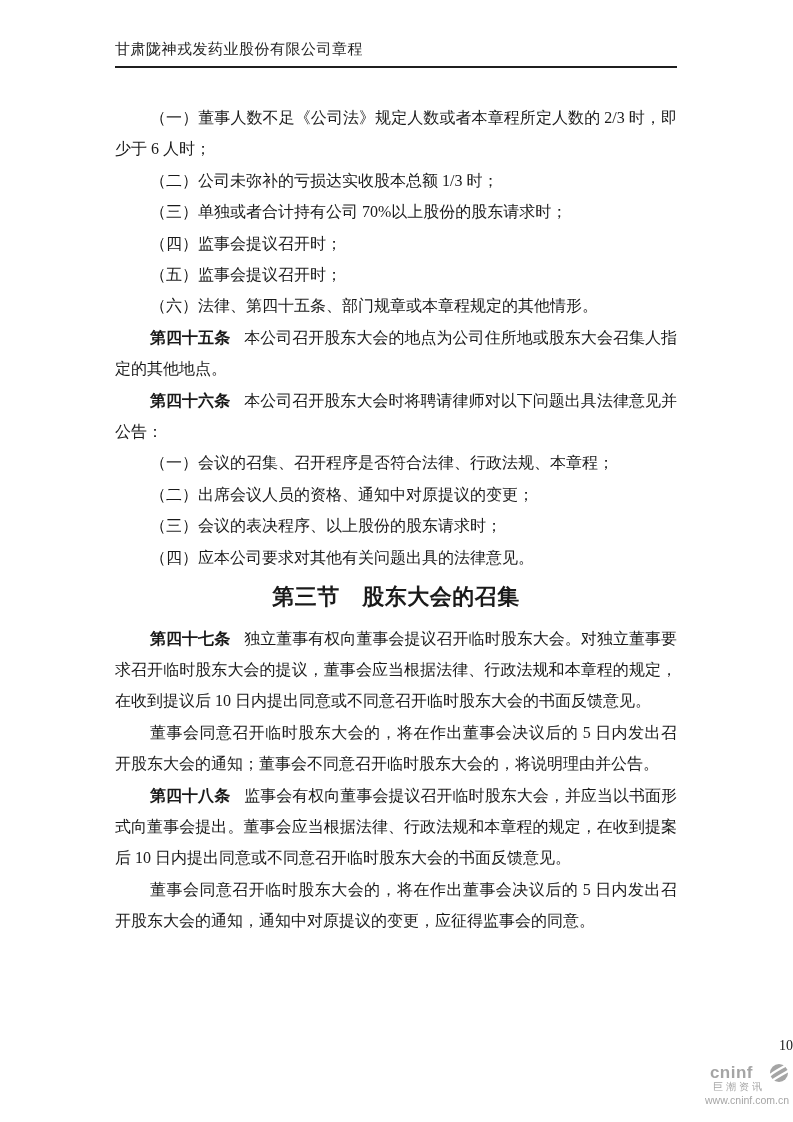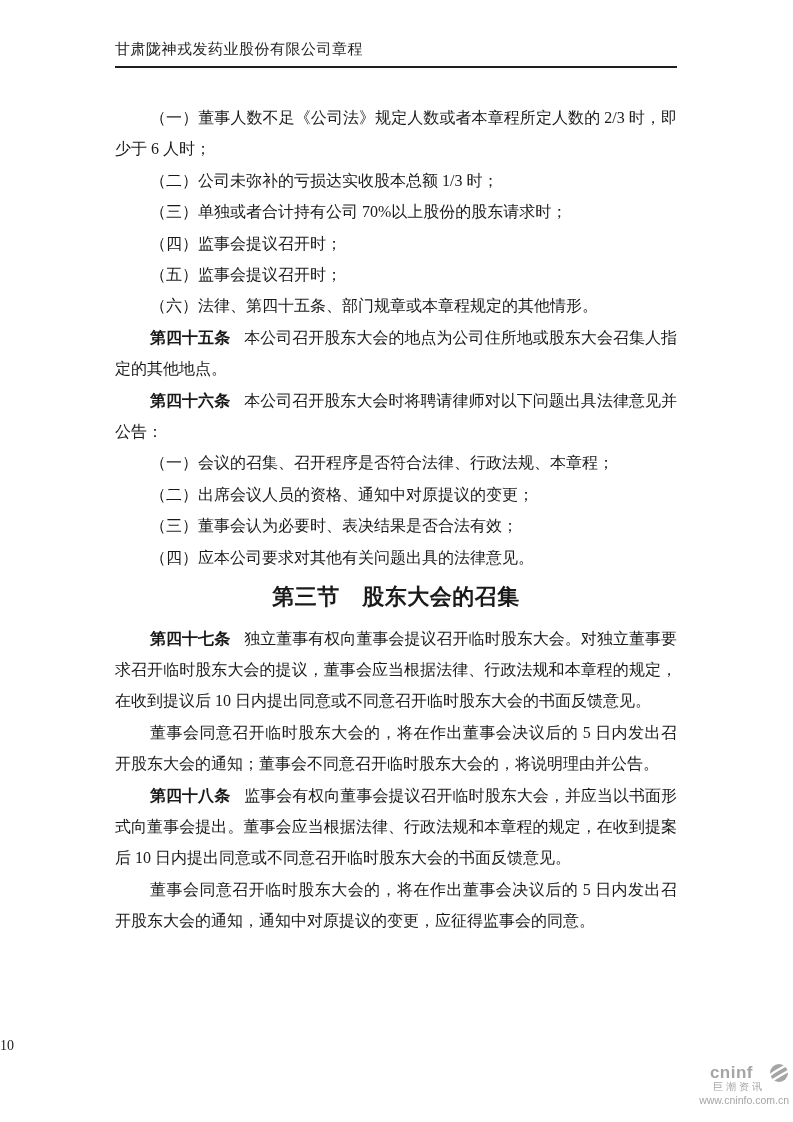--- a/index.html
+++ b/index.html
@@ -54,21 +54,21 @@
     text-indent: 0;
     letter-spacing: 0.5px;
   }
 
   
   .page-number {
     position: absolute;
     top: 1038px;
     left: 0;
     width: 793px;
-    text-align: left;
+    text-align: right;
     font-size: 14px;
     color: #222222;
   }
   .cninfo-logo {
     position: absolute;
     top: 1063px;
     right: 4px;
     width: 140px;
     color: #a5a5a5;
     font-family: "Liberation Sans", "DejaVu Sans", sans-serif;
@@ -112,21 +112,21 @@
     <p class="para"><span>（一）董事人数不足《公司法》规定人数或者本章程所定人数的 2/3 时，即少于 6 人时；</span></p>
     <p class="para"><span>（二）公司未弥补的亏损达实收股本总额 1/3 时；</span></p>
     <p class="para"><span>（三）单独或者合计持有公司 70%以上股份的股东请求时；</span></p>
     <p class="para"><span>（四）监事会提议召开时；</span></p>
     <p class="para"><span>（五）监事会提议召开时；</span></p>
     <p class="para"><span>（六）法律、第四十五条、部门规章或本章程规定的其他情形。</span></p>
     <p class="para"><b class="lead">第四十五条</b><span>本公司召开股东大会的地点为公司住所地或股东大会召集人指定的其他地点。</span></p>
     <p class="para"><b class="lead">第四十六条</b><span>本公司召开股东大会时将聘请律师对以下问题出具法律意见并公告：</span></p>
     <p class="para"><span>（一）会议的召集、召开程序是否符合法律、行政法规、本章程；</span></p>
     <p class="para"><span>（二）出席会议人员的资格、通知中对原提议的变更；</span></p>
-    <p class="para"><span>（三）董事会认为必要时、表决结果是否合法有效；</span></p>
+    <p class="para"><span>（三）会议的表决程序、以上股份的股东请求时；</span></p>
     <p class="para"><span>（四）应本公司要求对其他有关问题出具的法律意见。</span></p>
 
     <h2 class="section-heading">第三节　股东大会的召集</h2>
 
     <p class="para"><b class="lead">第四十七条</b><span>独立董事有权向董事会提议召开临时股东大会。对独立董事要求召开临时股东大会的提议，董事会应当根据法律、行政法规和本章程的规定，在收到提议后 10 日内提出同意或不同意召开临时股东大会的书面反馈意见。</span></p>
     <p class="para"><span>董事会同意召开临时股东大会的，将在作出董事会决议后的 5 日内发出召开股东大会的通知；董事会不同意召开临时股东大会的，将说明理由并公告。</span></p>
     <p class="para"><b class="lead">第四十八条</b><span>监事会有权向董事会提议召开临时股东大会，并应当以书面形式向董事会提出。董事会应当根据法律、行政法规和本章程的规定，在收到提案后 10 日内提出同意或不同意召开临时股东大会的书面反馈意见。</span></p>
     <p class="para"><span>董事会同意召开临时股东大会的，将在作出董事会决议后的 5 日内发出召开股东大会的通知，通知中对原提议的变更，应征得监事会的同意。</span></p>
   </div>
 
@@ -137,16 +137,16 @@
       <span class="logo-brand">cninf</span>
       <span class="swirl-icon">
         <svg viewBox="0 0 20 20" xmlns="http://www.w3.org/2000/svg">
           <circle cx="10" cy="10" r="9" fill="#a5a5a5"></circle>
           <path d="M0 13 C6 8 12 5 20 1" stroke="#ffffff" stroke-width="2.4" fill="none"></path>
           <path d="M1 19 C8 14 14 11 21 7" stroke="#ffffff" stroke-width="2.4" fill="none"></path>
         </svg>
       </span>
     </div>
     <div class="logo-cn">巨潮资讯</div>
-    <div class="logo-url">www.cninfo.com.cn</div>
+    <div class="logo-url">www.cninf.com.cn</div>
   </div>
 
 </div>
 
 </body></html>

